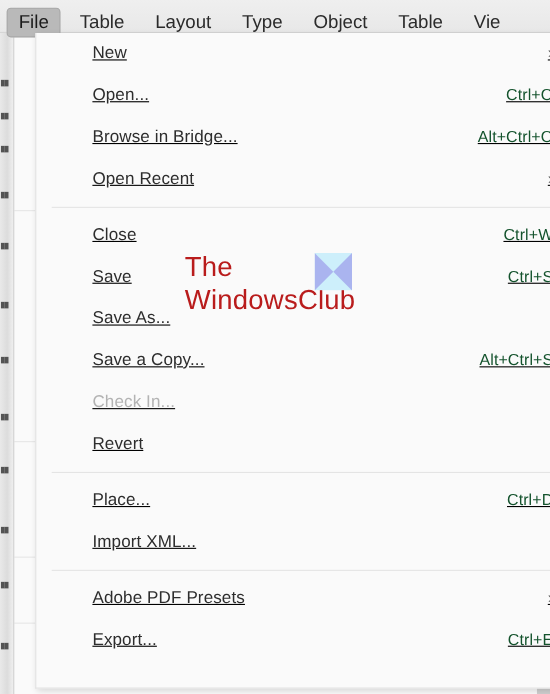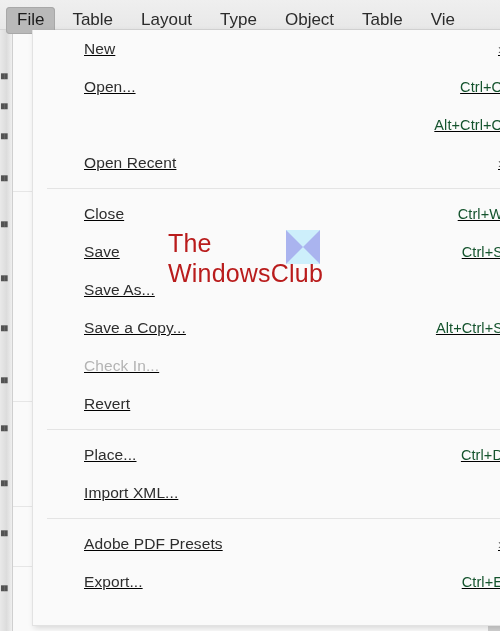--- a/index.html
+++ b/index.html
@@ -215,20 +215,21 @@
 <div id="file-dropdown">
     <div class="menu-row">
       <span class="mi-label">New</span>
       <span class="mi-arrow">›</span>
     </div>
     <div class="menu-row">
       <span class="mi-label">Open...</span>
       <span class="mi-shortcut">Ctrl+O</span>
     </div>
     <div class="menu-row">
+      <span class="mi-label">Browse in Bridge...</span>
       <span class="mi-shortcut">Alt+Ctrl+O</span>
     </div>
     <div class="menu-row">
       <span class="mi-label">Open Recent</span>
       <span class="mi-arrow">›</span>
     </div>
     <div class="menu-separator"></div>
     <div class="menu-row">
       <span class="mi-label">Close</span>
       <span class="mi-shortcut">Ctrl+W</span>

